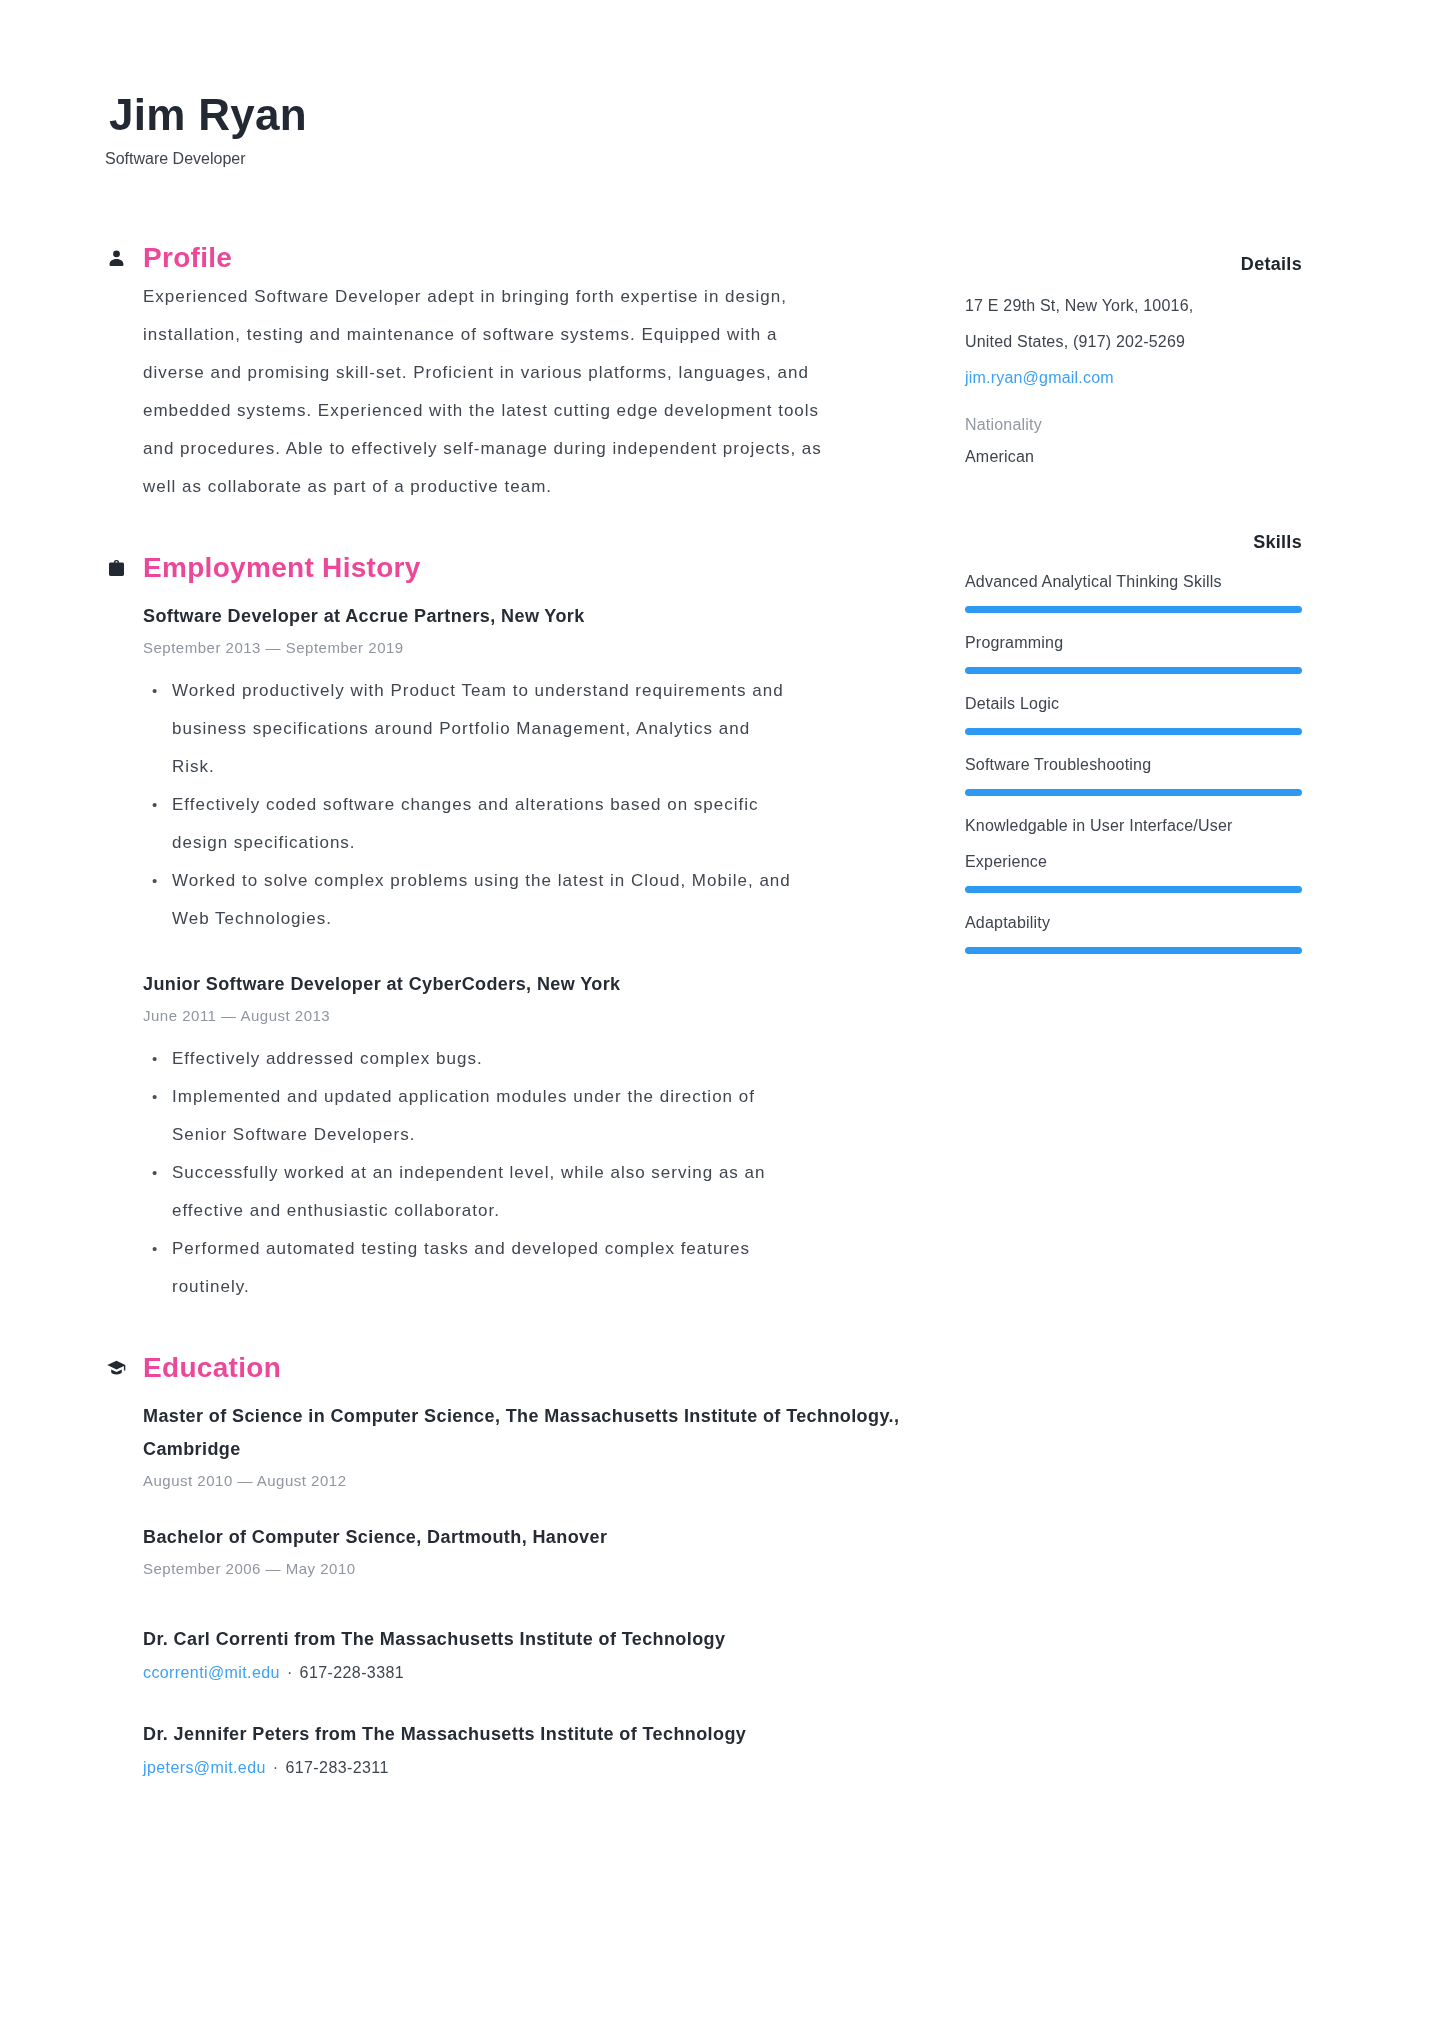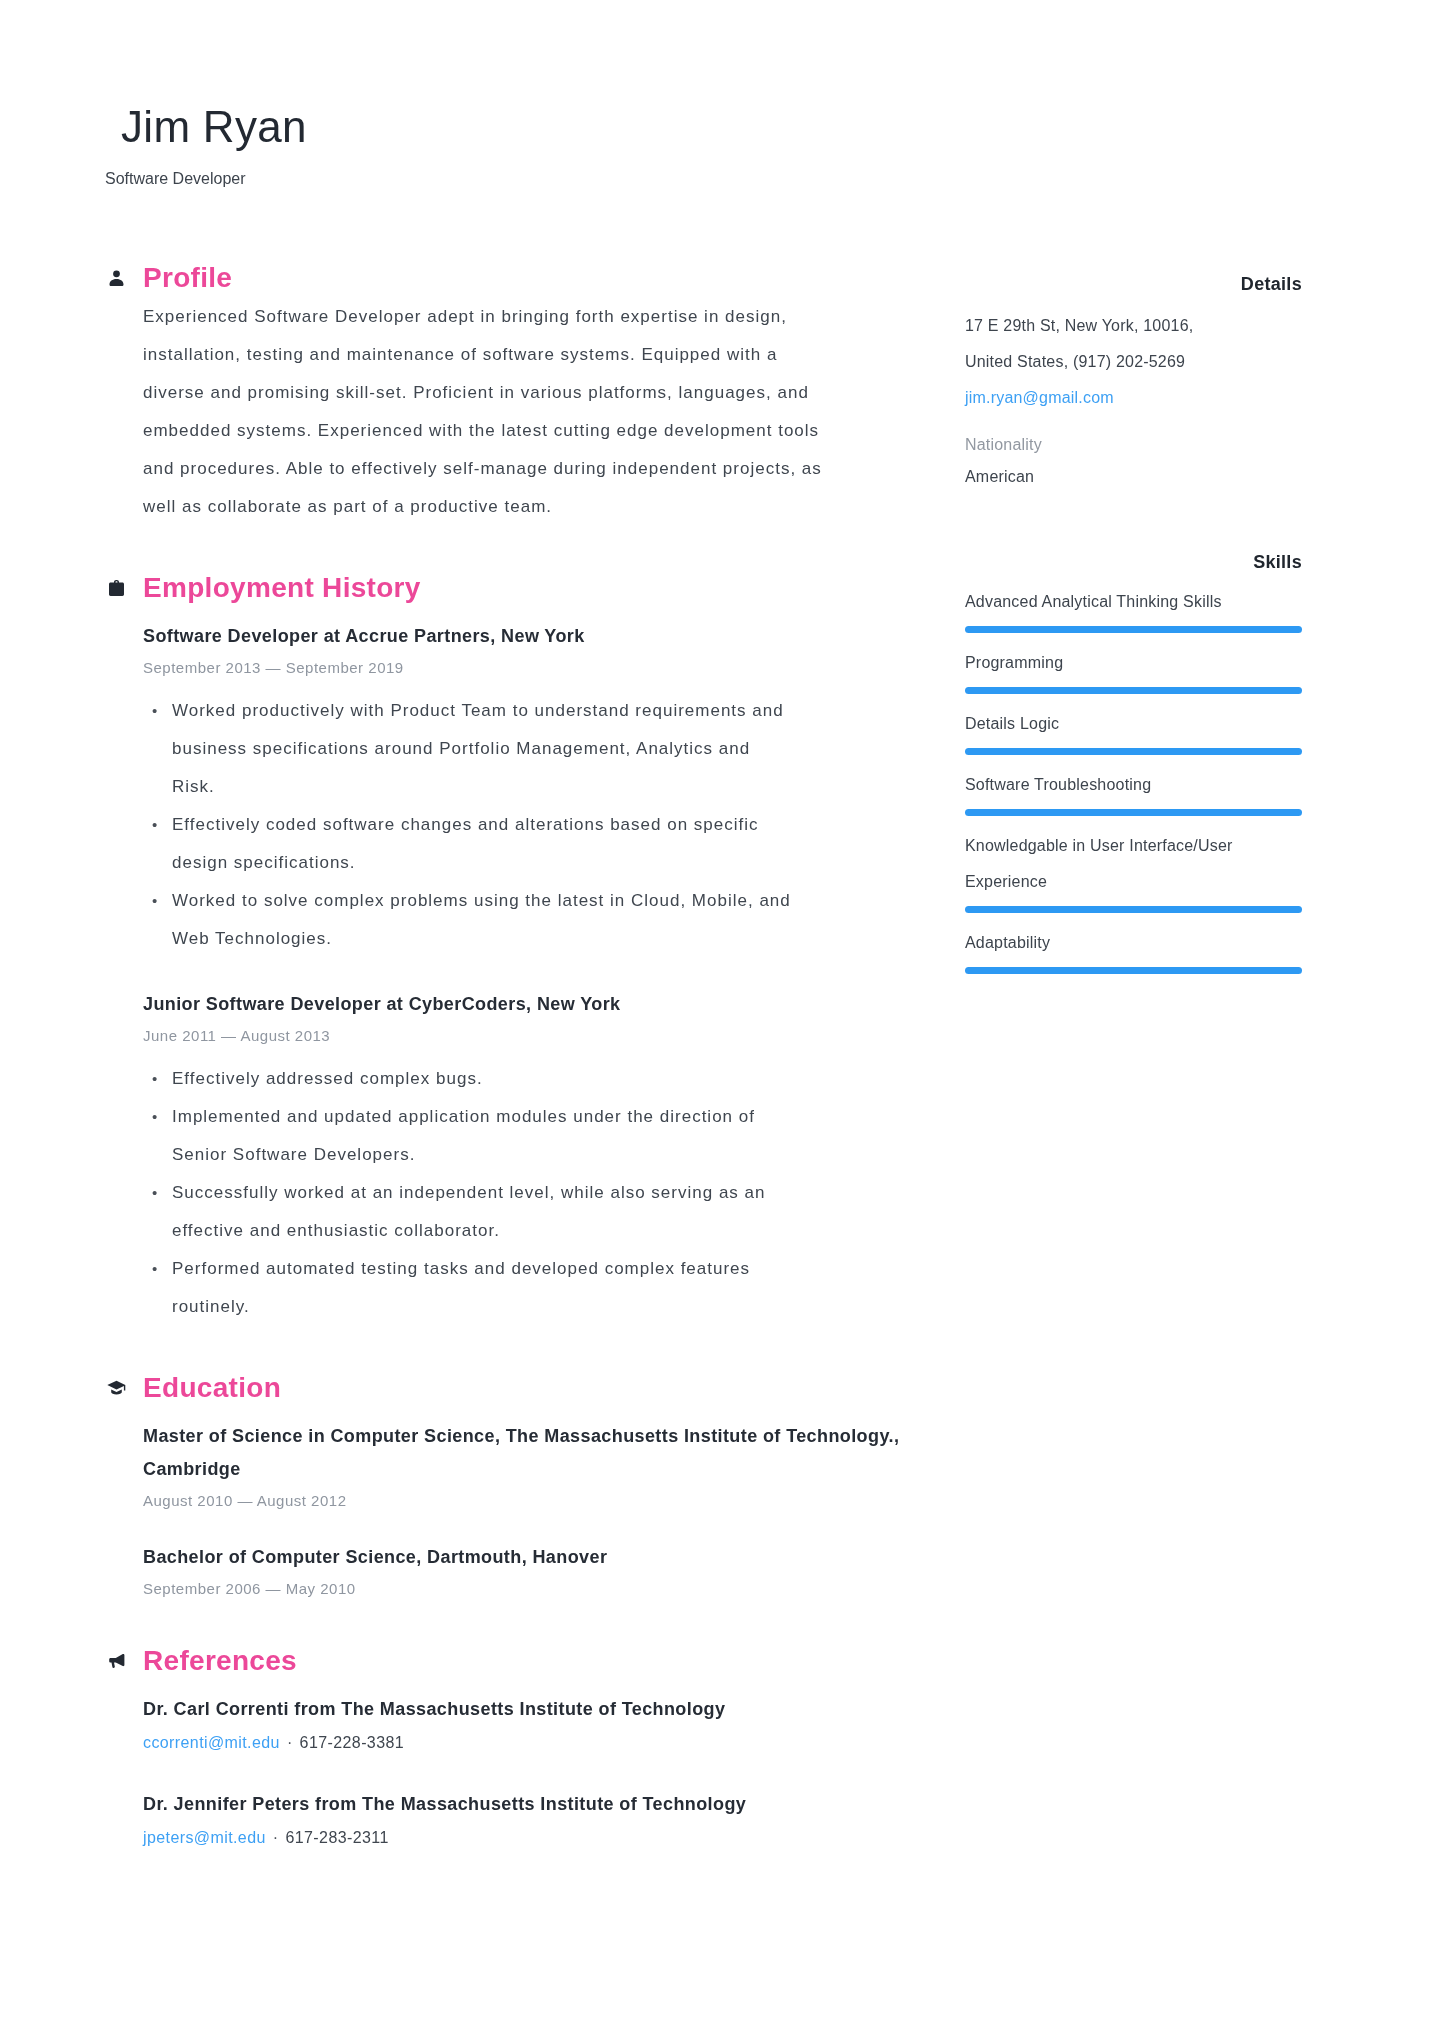--- a/index.html
+++ b/index.html
@@ -7,21 +7,21 @@
     width:1440px; height:2036px; position:relative; box-sizing:border-box;
     font-family:"Liberation Sans", sans-serif;
     color:#3f464f;
     -webkit-font-smoothing:antialiased;
   }
   .page { padding:86px 100px 0 105px; box-sizing:border-box; }
 
   
   .doc-header { padding-left:0; }
   .person-name {
-    margin:16px; font-size:44px; line-height:50px; font-weight:400;
+    margin:4px; font-size:44px; line-height:50px; font-weight:700;
     color:#232932; letter-spacing:.3px;
   }
   .person-role { margin-top:8px; font-size:16px; line-height:22px; color:#3d444d; }
 
   
   .columns { display:flex; margin-top:70px; }
   .main-col { width:800px; flex:none; }
   .side-col { width:337px; flex:none; margin-left:60px; padding-top:12px; }
 
   
@@ -173,28 +173,20 @@
 
             <article class="entry">
               <h3 class="entry-title">Bachelor of Computer Science, Dartmouth, Hanover</h3>
               <div class="entry-dates">September 2006 — May 2010</div>
             </article>
 
         </div>
       </section>
 
       <section class="sec">
-        <div class="sec-header">
-          <span class="sec-icon">
-            <svg viewBox="0 0 21 21">
-                <path d="M16.8 3.1c.7-.4 1.6.1 1.6 1v10c0 .9-.9 1.4-1.6 1l-7-3.6H8l.8 4c.1.7-.4 1.4-1.2 1.4-.6 0-1.1-.4-1.2-1l-.9-4.4h-1c-.7 0-1.3-.6-1.3-1.3V8.4c0-.7.6-1.3 1.3-1.3h5.3l7-4z"></path>
-              </svg>
-          </span>
-          <h2 class="sec-title">References</h2>
-        </div>
         <div class="sec-body">
 
             <article class="entry">
               <h3 class="entry-title">Dr. Carl Correnti from The Massachusetts Institute of Technology</h3>
               <div class="ref-contact">
                 <a class="link">ccorrenti@mit.edu</a><span class="ref-sep">·</span><span>617-228-3381</span>
               </div>
             </article>
 
             <article class="entry">

